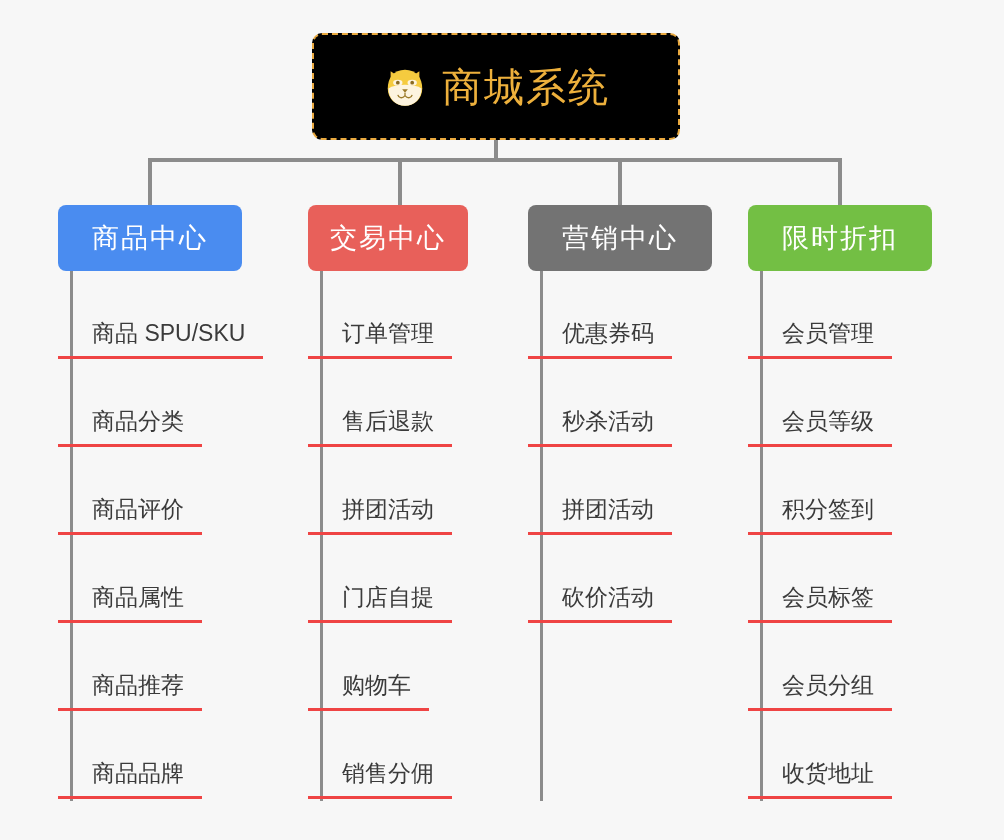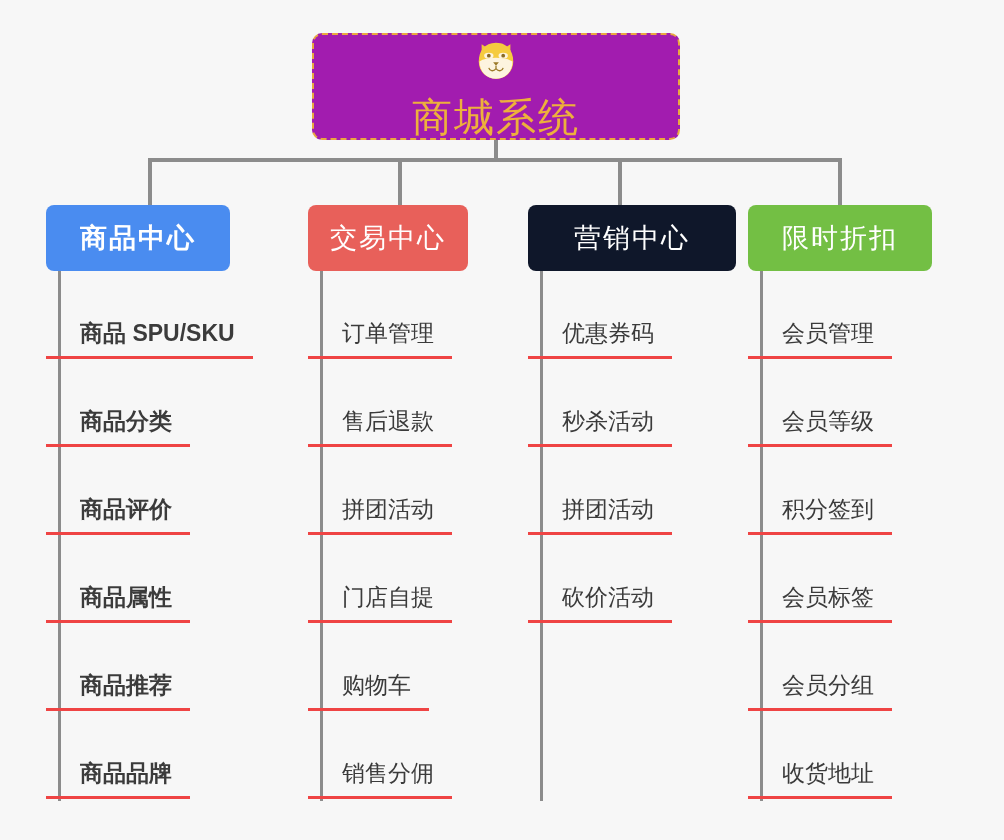--- a/index.html
+++ b/index.html
@@ -23,28 +23,27 @@
   }
 
   
   .root-node {
     position: absolute;
     left: 312px;
     top: 33px;
     width: 368px;
     height: 107px;
     box-sizing: border-box;
-    background: #a21caf;
+    background: #000000;
     border: 2px dashed #e9a93f;
     border-radius: 10px;
     display: flex;
     align-items: center;
     justify-content: center;
     gap: 14px;
-    flex-direction: column;
   }
   .root-title {
     font-size: 40px;
     color: #edb03c;
     letter-spacing: 2px;
     line-height: 1;
     white-space: nowrap;
   }
   .dog-icon {
     width: 46px;
@@ -155,21 +154,21 @@
       <path d="M32 44 C28 49 23 47 22 43" stroke="#9b7a28" stroke-width="1.8" fill="none"></path>
       <path d="M32 44 C36 49 41 47 42 43" stroke="#9b7a28" stroke-width="1.8" fill="none"></path>
     </svg>
     <span class="root-title">商城系统</span>
   </div>
 
   <div class="conn conn-stem"></div>
   <div class="conn conn-bus"></div>
 
   <div id="columns-host">
-      <div class="column" style="left: 46px; width: 184px; font-weight: bold;">
+      <div class="column" style="left: 58px; width: 184px;">
         <div class="cat-box" style="background: rgb(74, 140, 240); width: 184px;">
           <span class="cat-label">商品中心</span>
         </div>
         <div class="spine" style="height: 530px;"></div>
         <ul class="leaf-list">
           <li class="leaf-item">
             <span class="leaf-label">商品 SPU/SKU</span>
           </li>
           <li class="leaf-item">
             <span class="leaf-label">商品分类</span>
@@ -208,21 +207,21 @@
           </li>
           <li class="leaf-item">
             <span class="leaf-label">购物车</span>
           </li>
           <li class="leaf-item">
             <span class="leaf-label">销售分佣</span>
           </li>
         </ul>
       </div>
       <div class="column" style="left: 528px; width: 184px;">
-        <div class="cat-box" style="background: #0f172a; width: 208px;">
+        <div class="cat-box" style="background: #737373; width: 184px;">
           <span class="cat-label">营销中心</span>
         </div>
         <div class="spine" style="height: 530px;"></div>
         <ul class="leaf-list">
           <li class="leaf-item">
             <span class="leaf-label">优惠券码</span>
           </li>
           <li class="leaf-item">
             <span class="leaf-label">秒杀活动</span>
           </li>

